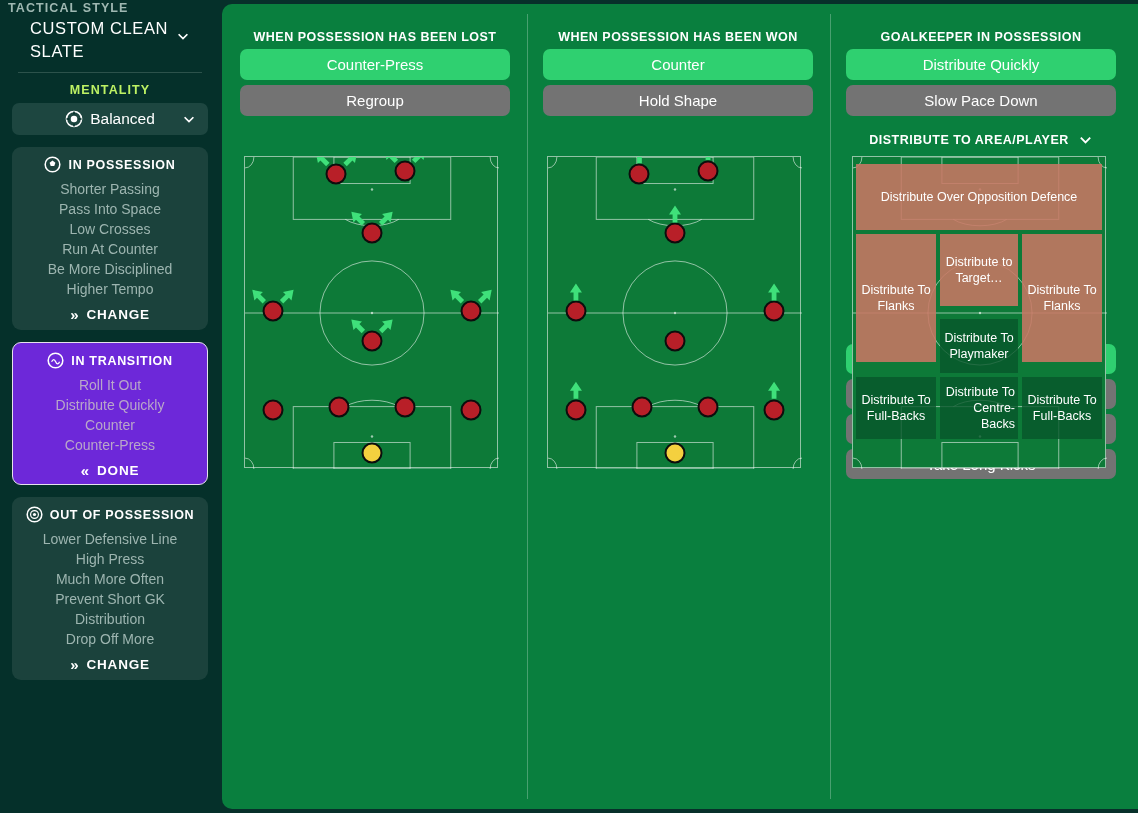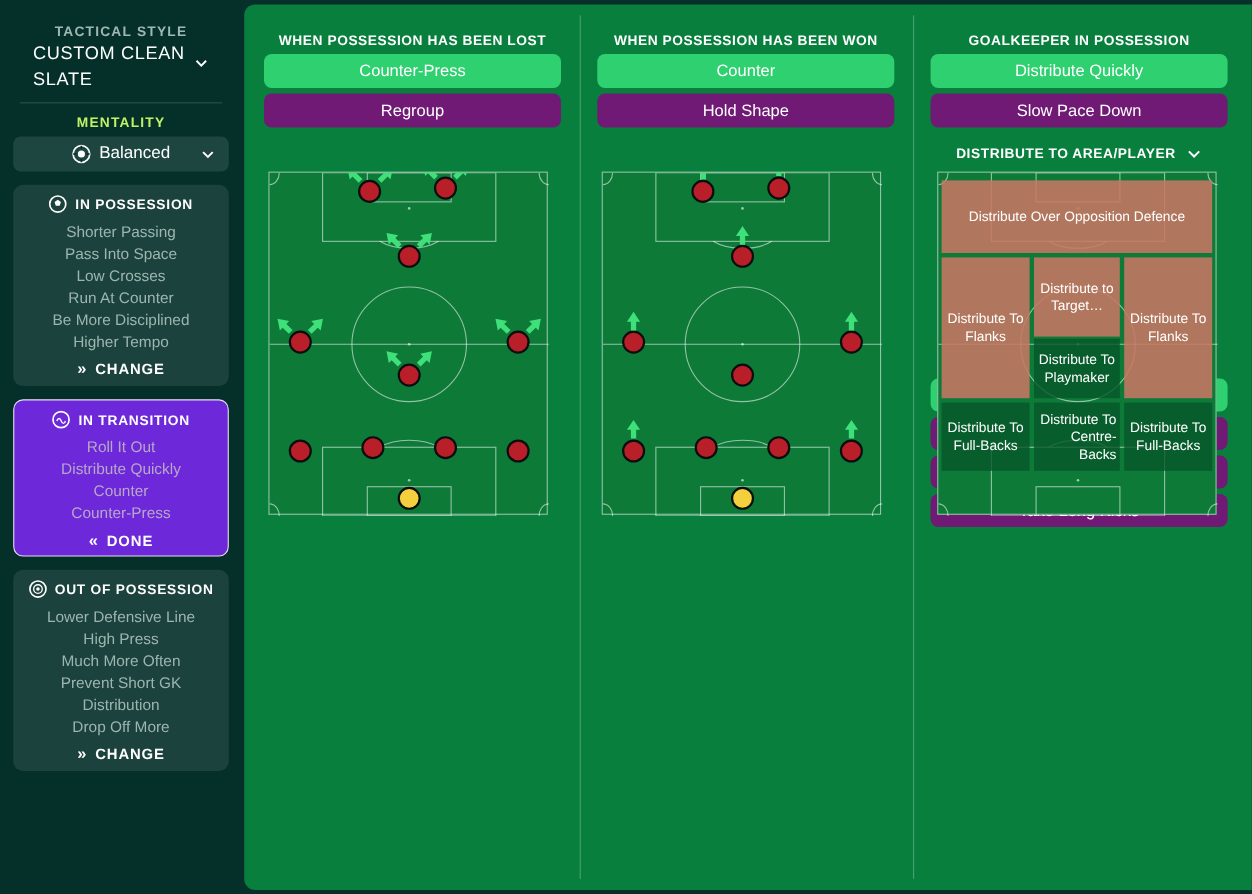--- a/index.html
+++ b/index.html
@@ -11,22 +11,22 @@
   }
   #root { position: relative; width: 1138px; height: 813px; }
 
   
   .sidebar {
     position: absolute; left: 0; top: 0; width: 220px; height: 813px;
     background: #05302a;
     padding: 0 8px;
   }
   .ts-label {
-    text-align: center; color: #9fb8b2; font-size: 12.5px;
-    font-weight: bold; letter-spacing: 1.1px; padding-top: 22px;
+    color: #9fb8b2; font-size: 12.5px;
+    font-weight: bold; letter-spacing: 1.1px; padding-top: 1px;
   }
   .ts-name-row { position: relative; padding: 2px 22px 0 22px; }
   .ts-name {
     text-align: left; color: #ffffff; font-size: 16.5px;
     letter-spacing: 0.6px; line-height: 23px;
   }
   .ts-chev {
     position: absolute; right: 22px; top: 14px;
     width: 14px; height: 14px; color: #ffffff;
   }
@@ -90,21 +90,21 @@
   .col-title {
     text-align: center; color: #ffffff; font-size: 12.5px;
     font-weight: bold; letter-spacing: 0.5px; margin-top: 26px;
   }
   .opt-btn {
     height: 31px; border-radius: 7px; margin-top: 5px;
     display: flex; align-items: center; justify-content: center;
     color: #ffffff; font-size: 15px;
   }
   .opt-btn.sel   { background: #2fd070; }
-  .opt-btn.unsel { background: #701a75; }
+  .opt-btn.unsel { background: #737373; }
 
   
   .pitch {
     position: absolute; background: #0d7a38;
     border: 1px solid rgba(255,255,255,0.55);
   }
   .pitch svg { position: absolute; left: 0; top: 0; }
   .player {
     position: absolute; width: 21px; height: 21px; border-radius: 50%;
     background: #b81f28; border: 2px solid #0d0d0d;
@@ -122,21 +122,21 @@
     color: #ffffff; font-size: 12.5px; font-weight: bold; letter-spacing: 0.5px;
   }
   .dist-grid { position: absolute; border-radius: 20px; }
   .dcell {
     position: absolute;
     display: flex; align-items: center; justify-content: center;
     text-align: center; color: #ffffff; font-size: 12.5px; line-height: 16px;
     padding: 0 3px;
   }
   .dcell.off { background: rgba(200,118,99,0.88); }
-  .dcell.on  { background: rgba(8,86,42,0.80); }
+  .dcell.on  { background: rgba(8,86,42,0.80); margin-top: 11px; }
   .grid-title-mid {
     text-align: center; color: #ffffff; font-size: 12.5px;
     font-weight: bold; letter-spacing: 0.5px;
   }
 </style>
 </head>
 <body>
 
 <div id="root">
 

